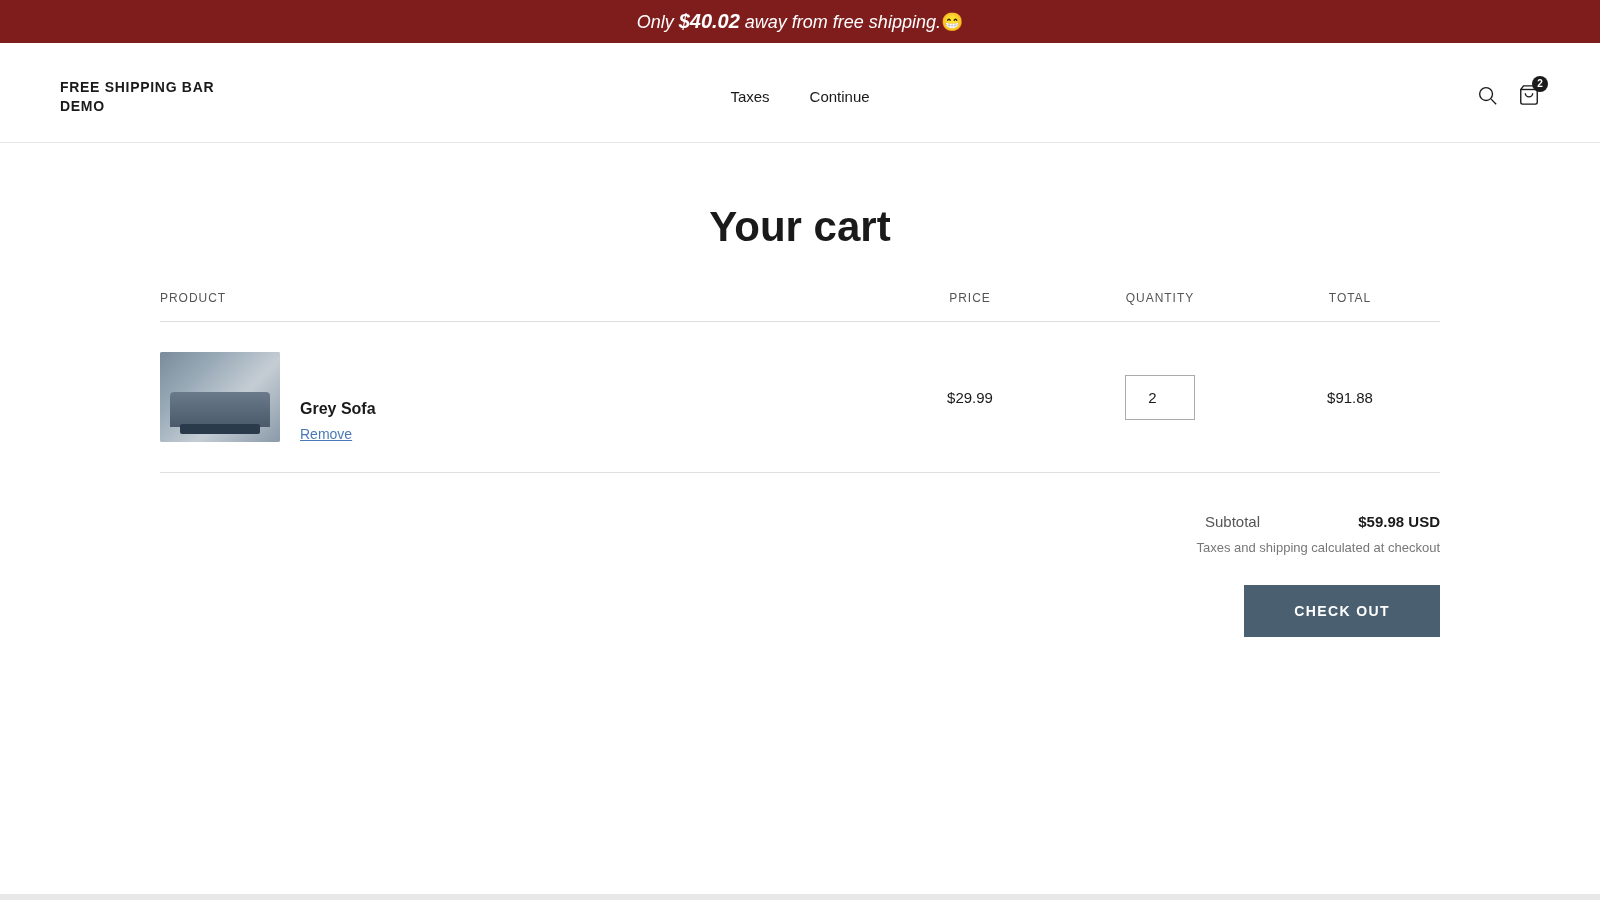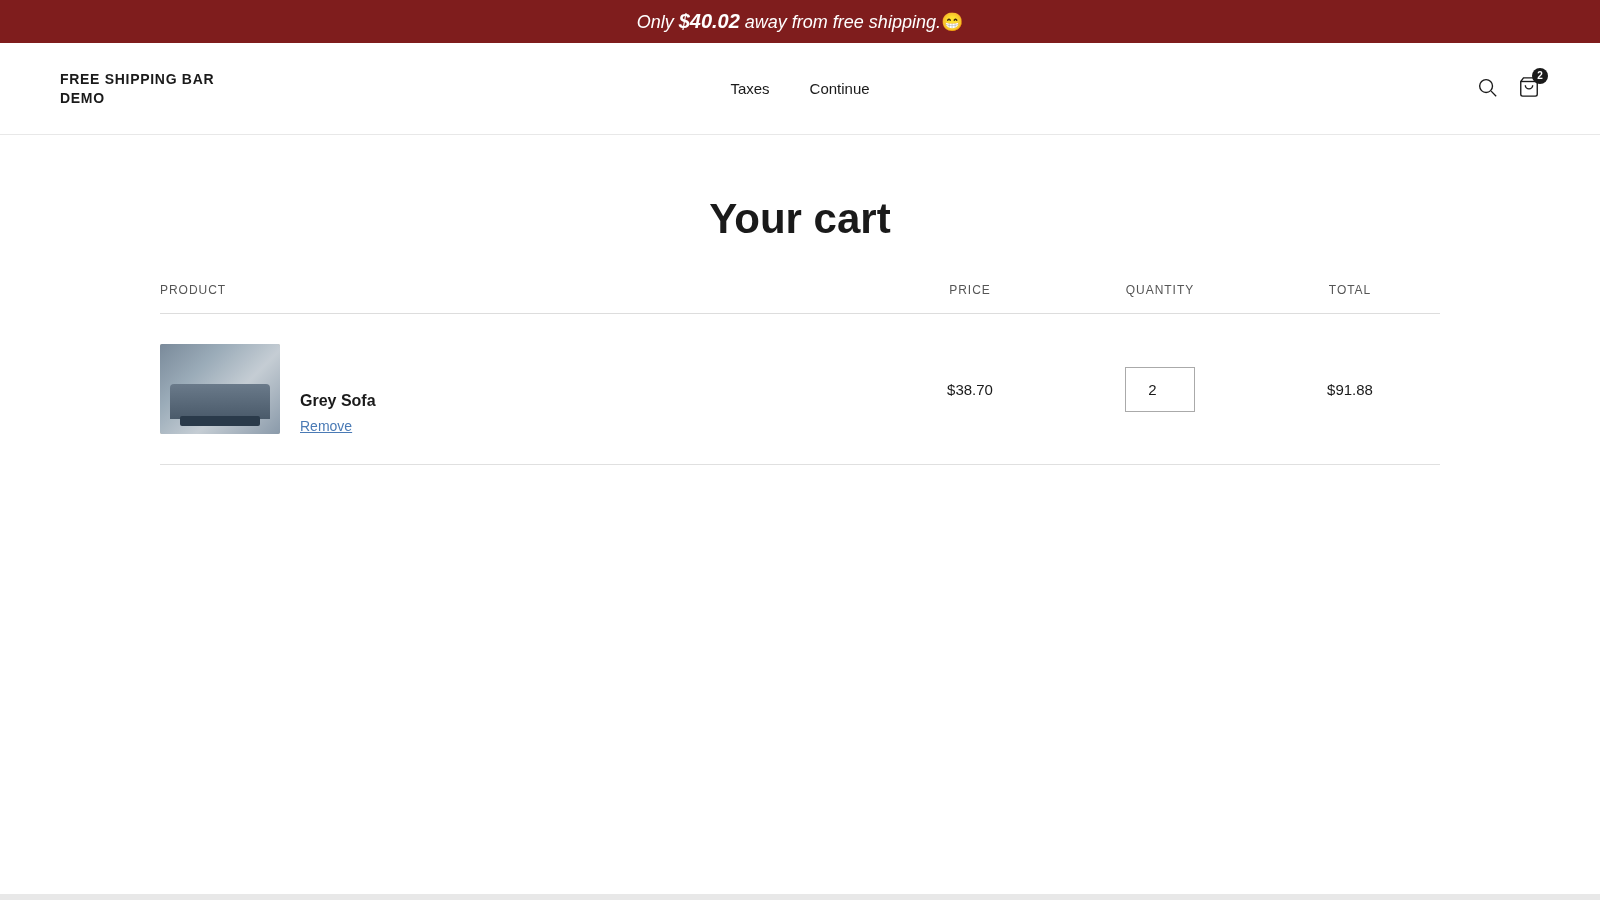--- a/index.html
+++ b/index.html
@@ -43,20 +43,21 @@
       font-style: normal;
     }
 
     
     .header {
       display: flex;
       align-items: center;
       padding: 20px 60px;
       border-bottom: 1px solid #e8e8e8;
       height: 92px;
+      margin-top: 8px;
     }
 
     .logo {
       font-size: 14px;
       font-weight: 700;
       letter-spacing: 0.05em;
       text-transform: uppercase;
       color: #1a1a1a;
       line-height: 1.3;
       flex: 1;
@@ -379,23 +380,31 @@
     <div class="cart-row">
       <div class="product-cell">
         <div class="product-image">
           <div class="sofa-img"></div>
         </div>
         <div class="product-info">
           <span class="product-name">Grey Sofa</span>
           <a class="product-remove">Remove</a>
         </div>
       </div>
-      <div class="price-cell">$38.70</div>
+      <div class="price-cell">$29.99</div>
       <div class="quantity-cell">
         <input class="quantity-input" type="number" value="2" min="1" style="">
       </div>
       <div class="total-cell">$91.88</div>
     </div>
   </div>
 
+  <div class="subtotal-section">
+    <div class="subtotal-row">
+      <span class="subtotal-label">Subtotal</span>
+      <span class="subtotal-value">$59.98 USD</span>
+    </div>
+    <div class="tax-note">Taxes and shipping calculated at checkout</div>
+    <button class="checkout-btn">CHECK OUT</button>
+  </div>
 </main>
 
 <div class="footer-strip"></div>
 
 </body></html>

